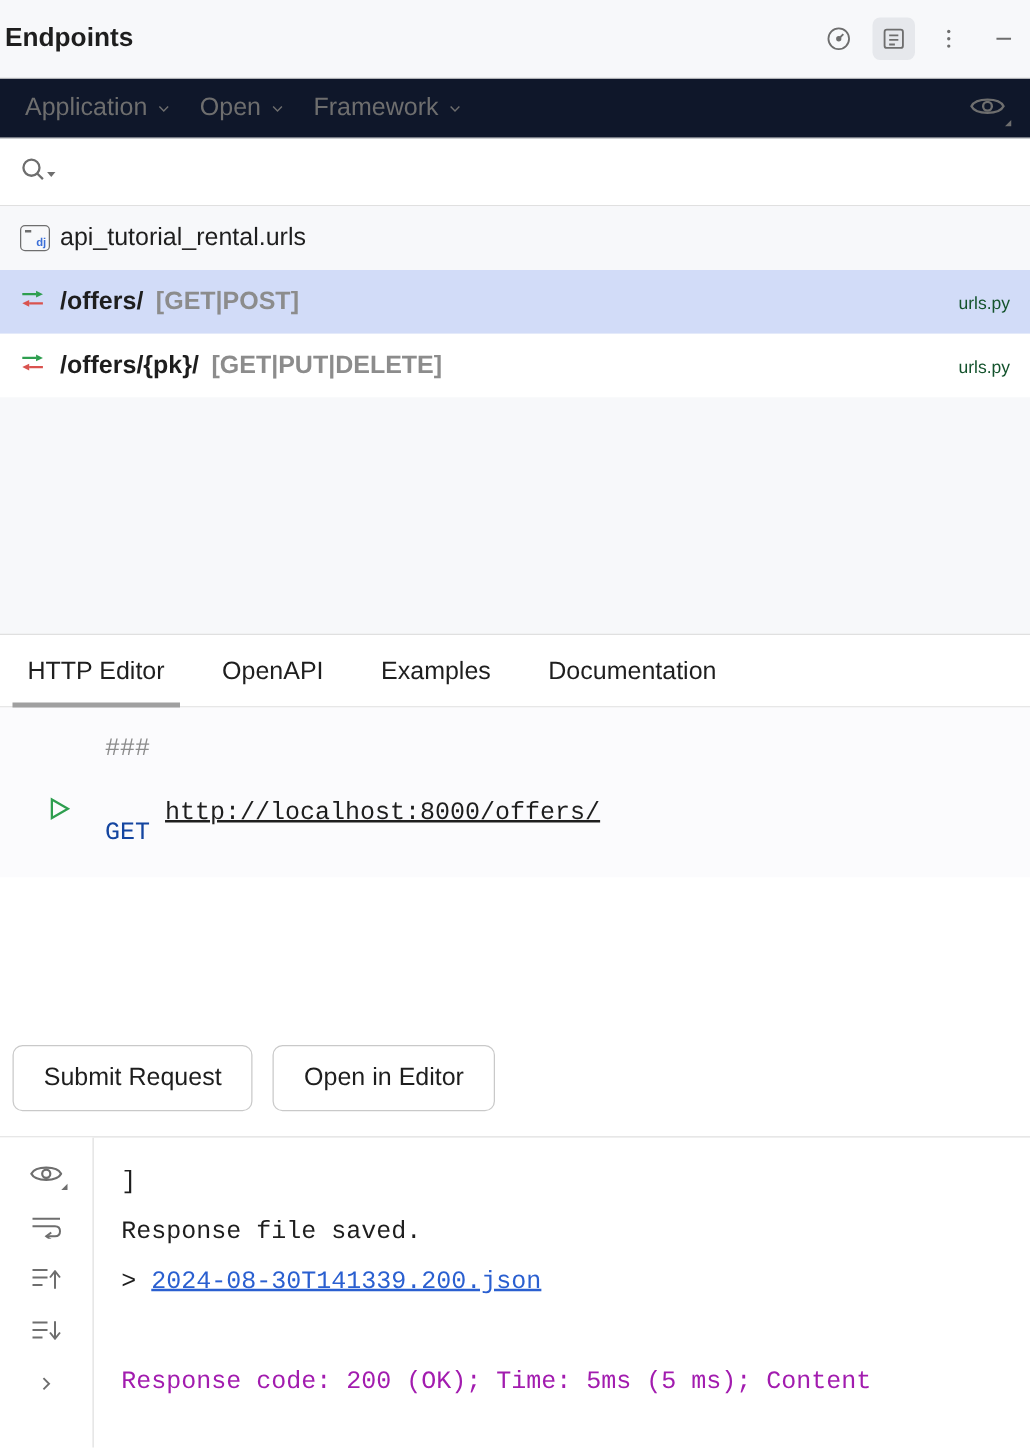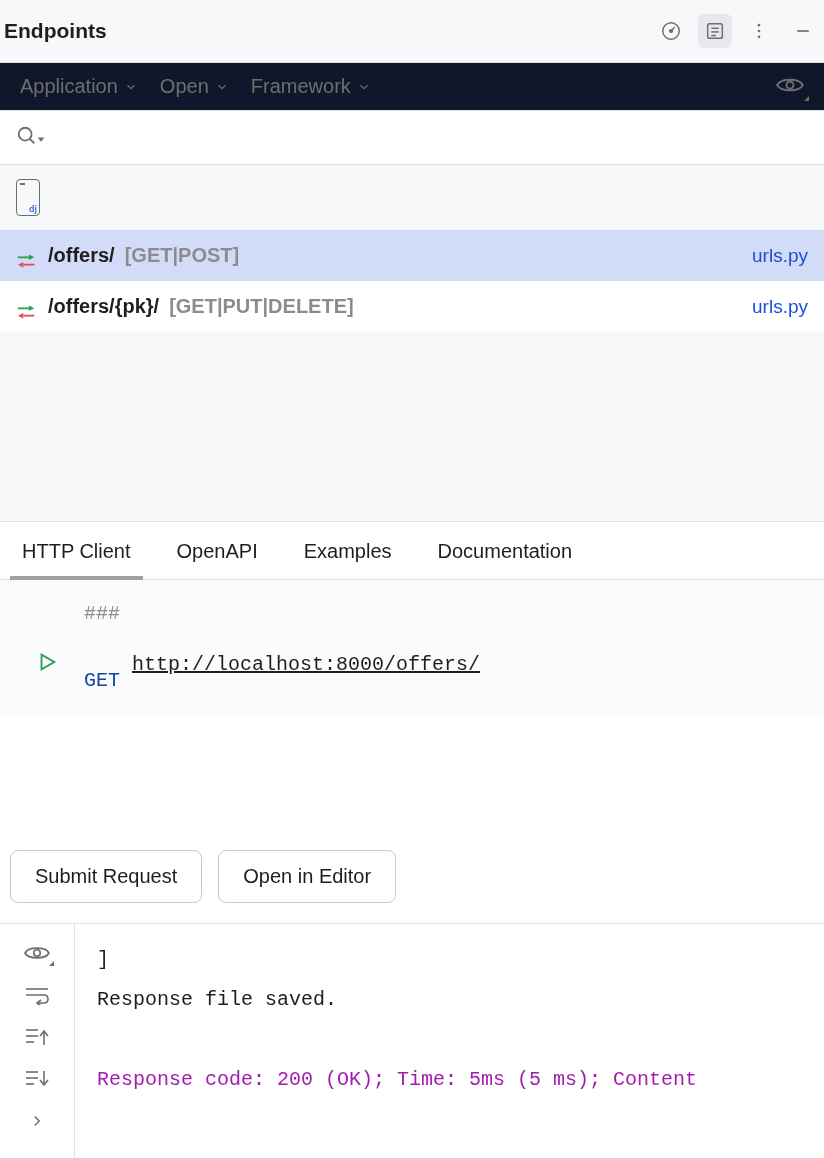--- a/index.html
+++ b/index.html
@@ -94,21 +94,21 @@
   .group-row {
     display: flex;
     align-items: center;
     gap: 8px;
     padding: 14px 16px;
     font-size: 20px;
     color: #1e1e1e;
     background: #f7f8fa;
   }
   .dj-icon {
-    width: 24px; height: 37px;
+    width: 24px; height: 21px;
     border: 1.5px solid #6e6e6e;
     border-radius: 4px;
     display: inline-flex;
     align-items: flex-end;
     justify-content: flex-end;
     padding: 0 2px 1px 0;
     font-size: 9px;
     color: #3b6fd8;
     font-weight: 600;
     position: relative;
@@ -129,32 +129,32 @@
     font-weight: 600;
   }
   .endpoint-row.selected {
     background: #d2dcf8;
   }
   .endpoint-row:not(.selected) {
     background: #fff;
   }
   .endpoint-left {
     display: flex;
-    align-items: flex-end;
+    align-items: flex-start;
     gap: 10px;
   }
   .arrow-icon {
     width: 22px;
     height: 16px;
     display: inline-block;
     position: relative;
   }
   .arrow-icon svg { width: 100%; height: 100%; }
   .methods { color: #8c8c8c; }
-  .source { color: #1d4ed8; font-weight: 400; font-size: 19px; }
+  .source { color: #14532d; font-weight: 400; font-size: 14px; }
   .blank-area {
     height: 190px;
     background: #f7f8fa;
     border-bottom: 1px solid #e0e0e0;
   }
   .tabs {
     display: flex;
     gap: 46px;
     padding: 18px 22px 0 22px;
     background: #fff;
@@ -331,20 +331,21 @@
         <polygon points="4,6 20,6 12,16"></polygon>
       </svg>
   </span>
 </div>
 
 <div class="list">
   <div class="group-row">
     <span class="dj-icon">
         <span>dj</span>
       </span>
+    <span>api_tutorial_rental.urls</span>
   </div>
 
   <div class="endpoint-row selected">
     <div class="endpoint-left">
       <span class="arrow-icon">
         <svg viewBox="0 0 24 16">
             <path d="M2 4 L14 4" stroke="#2e9e4f" stroke-width="2"></path>
             <polygon points="14,1 20,4 14,7" fill="#2e9e4f"></polygon>
             <path d="M20 12 L8 12" stroke="#d9534f" stroke-width="2"></path>
             <polygon points="8,9 2,12 8,15" fill="#d9534f"></polygon>
@@ -369,21 +370,21 @@
       <span>/offers/{pk}/</span>
       <span class="methods">[GET|PUT|DELETE]</span>
     </div>
     <span class="source">urls.py</span>
   </div>
 
   <div class="blank-area"></div>
 </div>
 
 <div class="tabs">
-  <div class="tab active">HTTP Client</div>
+  <div class="tab active">HTTP Editor</div>
   <div class="tab">OpenAPI</div>
   <div class="tab">Examples</div>
   <div class="tab">Documentation</div>
 </div>
 
 <div class="editor">
   <div class="editor-line">
     <span class="gutter"></span>
     <span class="comment">###</span>
   </div>
@@ -443,16 +444,21 @@
     </div>
     <div class="gi">
       <svg width="18" height="18" viewBox="0 0 24 24" fill="none" stroke="currentColor" stroke-width="2">
           <polyline points="9 6 15 12 9 18"></polyline>
         </svg>
     </div>
   </div>
   <div class="response-body">
     <div>]</div>
     <div>Response file saved.</div>
+    <div>
+      <span>&gt;</span>
+      <span> </span>
+      <span class="link">2024-08-30T141339.200.json</span>
+    </div>
     <div>&nbsp;</div>
     <div class="resp-info">Response code: 200 (OK); Time: 5ms (5 ms); Content</div>
   </div>
 </div>
 
 </body></html>

